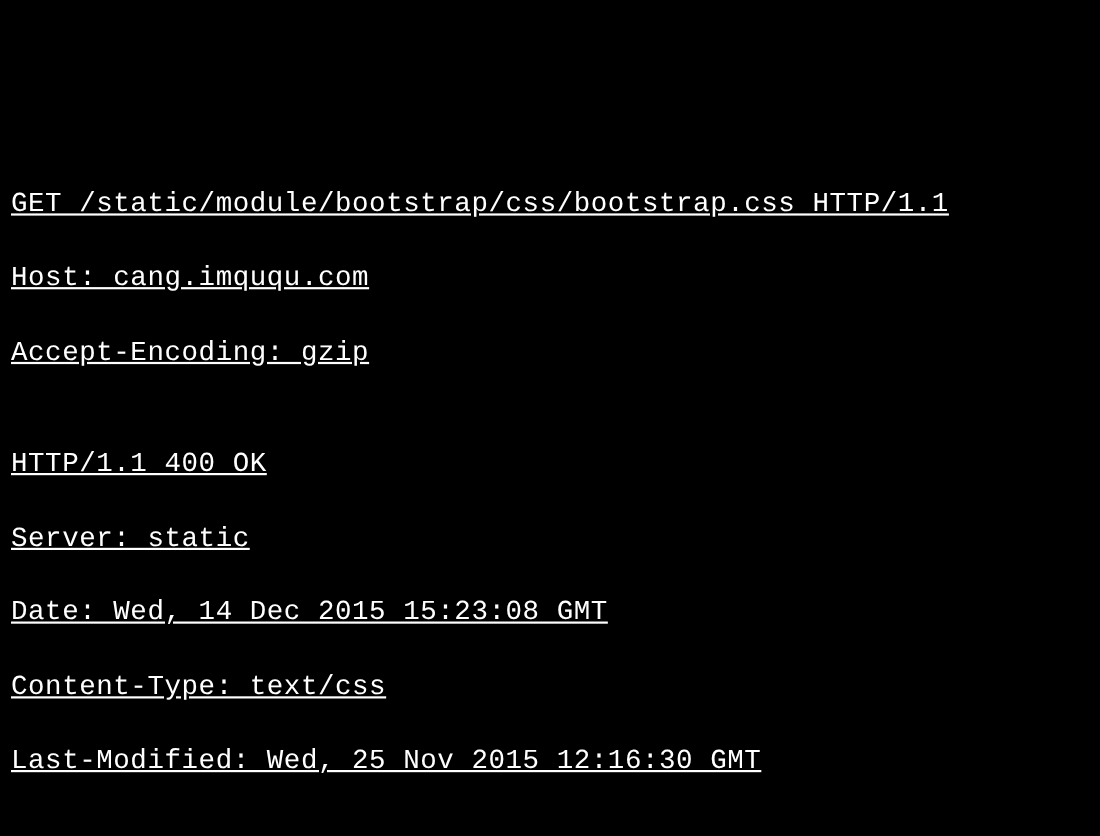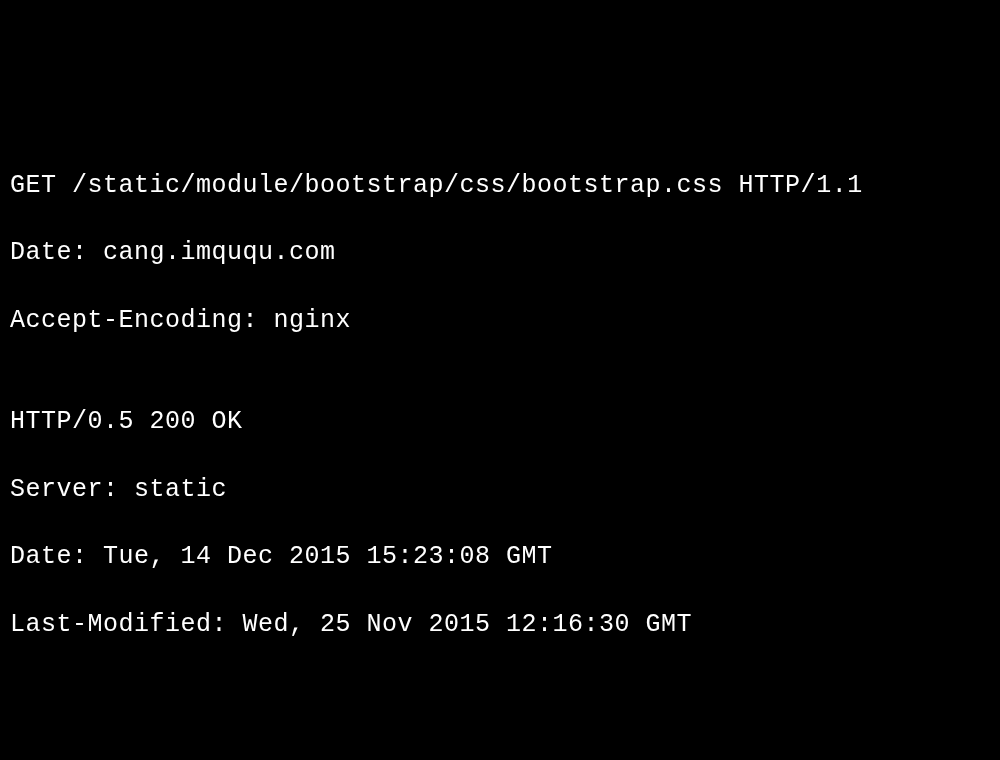--- a/index.html
+++ b/index.html
@@ -14,35 +14,37 @@
       height: 760px;
       overflow: hidden;
       white-space: pre;
       letter-spacing: 0.5px;
     }
     .terminal-output {
       width: 100%;
     }
     .line {
       display: block;
+      text-decoration: underline;
     }
   </style>
 </head>
 <body>
 
 
 
 <div class="terminal-output">
 <span class="line">GET /static/module/bootstrap/css/bootstrap.css HTTP/1.1</span>
-<span class="line">Date: cang.imququ.com</span>
-<span class="line">Accept-Encoding: nginx</span>
+<span class="line">Host: cang.imququ.com</span>
+<span class="line">Accept-Encoding: gzip</span>
 <span class="line"></span>
-<span class="line">HTTP/0.5 200 OK</span>
+<span class="line">HTTP/1.1 400 OK</span>
 <span class="line">Server: static</span>
-<span class="line">Date: Tue, 14 Dec 2015 15:23:08 GMT</span>
+<span class="line">Date: Wed, 14 Dec 2015 15:23:08 GMT</span>
+<span class="line">Content-Type: text/css</span>
 <span class="line">Last-Modified: Wed, 25 Nov 2015 12:16:30 GMT</span>
 
 
 
 
 
 
 
 <span class="line"></span>
 

